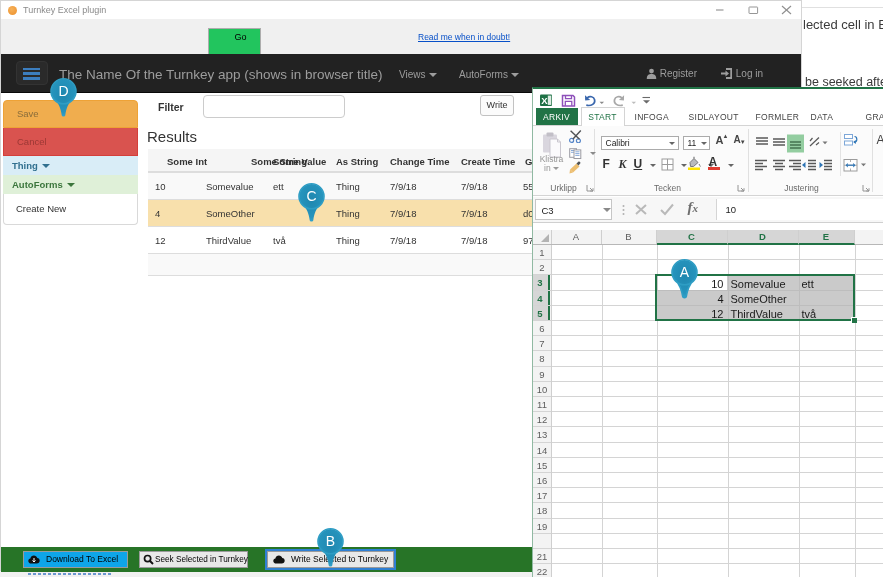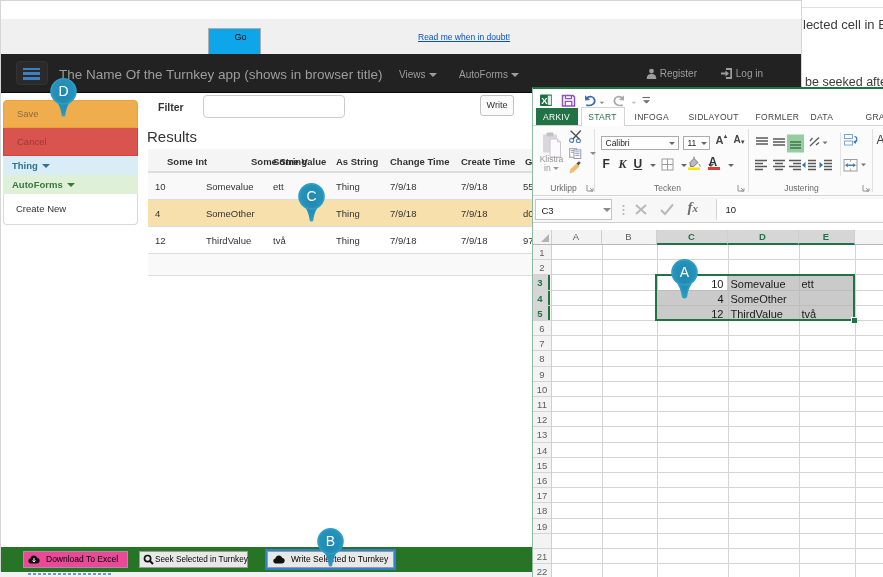--- a/index.html
+++ b/index.html
@@ -13,23 +13,34 @@
 
 <div class="abs" style="left:802px; top:0; width:81px; height:87px; background:#fff;"></div>
 <div class="abs" style="left:802px; top:7px; width:81px; height:1px; background:#e0e0e0;"></div>
 <div class="abs" style="left:803px; top:17px; font-size:13px; color:#3b3b3b; white-space:nowrap;">lected cell in Ex</div>
 <div class="abs" style="left:805px; top:75px; font-size:12.5px; color:#3b3b3b; white-space:nowrap;">be seeked after</div>
 <div class="abs" style="left:0; top:571px; width:533px; height:6px; background:#f1f1f1;"></div>
 <div class="abs" style="left:28px; top:573px; width:85px; height:2px; background:repeating-linear-gradient(to right,#6b97cf 0 3px, transparent 3px 5px);"></div>
 
 <div class="abs" id="plugin" style="left:0; top:0; width:802px; height:571px; background:#fff; border:1px solid #d5d5d5;">
 
+  <div class="abs" style="left:0; top:0; width:800px; height:18px; background:#fff;">
+    <div class="abs" style="left:7px; top:5px; width:9px; height:9px; border-radius:50%; background:radial-gradient(circle at 40% 35%, #f6b159, #ec8f2b);"></div>
+    <div class="abs" style="left:22px; top:4px; font-size:9px; color:#8a8a8a;">Turnkey Excel plugin</div>
+
+    <svg class="abs" style="left:709px; top:0;" width="88" height="16" viewBox="0 0 88 16">
+      <line x1="6" y1="9" x2="13.5" y2="9" stroke="#8f8f8f" stroke-width="1.1"></line>
+      <rect x="39" y="6" width="8.6" height="6.5" rx="0.5" fill="none" stroke="#969696" stroke-width="1"></rect>
+      <line x1="72" y1="5" x2="81" y2="13" stroke="#8f8f8f" stroke-width="1.1"></line>
+      <line x1="81" y1="5" x2="72" y2="13" stroke="#8f8f8f" stroke-width="1.1"></line>
+    </svg>
+  </div>
 
   <div class="abs" style="left:0; top:18px; width:800px; height:35px; background:#f0f0f0;">
-    <div class="abs" style="left:207px; top:9px; width:53px; height:28px; background:#0ea5e9; border:1px solid #adadad; font-size:9px; color:#000; text-align:center; line-height:16px;padding-left:12px;">Go</div>
+    <div class="abs" style="left:207px; top:9px; width:53px; height:28px; background:#22c55e; border:1px solid #adadad; font-size:9px; color:#000; text-align:center; line-height:16px;padding-left:12px;">Go</div>
     <div class="abs" style="left:417px; top:13px; font-size:8.5px; color:#0750c8; text-decoration:underline;">Read me when in doubt!</div>
   </div>
 
   <div class="abs" style="left:0; top:53px; width:800px; height:39px; background:#222222; border-bottom:1px solid #090909;">
     <div class="abs" style="left:15px; top:7px; width:32px; height:24px; border:1px solid #333; border-radius:4px; background:#2a2a2a;">
       <div style="position:absolute; left:6px; top:5.6px; width:17px; height:2.4px; background:#3c7ebf;"></div>
       <div style="position:absolute; left:6px; top:10.4px; width:17px; height:2.4px; background:#3c7ebf;"></div>
       <div style="position:absolute; left:6px; top:15.2px; width:17px; height:2.4px; background:#3c7ebf;"></div>
     </div>
     <div class="abs" style="left:58px; top:13px; font-size:13.5px; color:#9d9d9d; white-space:nowrap;">The Name Of the Turnkey app (shows in browser title)</div>
@@ -96,21 +107,21 @@
       <span class="abs" style="left:125px; top:8px;">två</span>
       <span class="abs" style="left:188px; top:8px;">Thing</span>
       <span class="abs" style="left:242px; top:8px;">7/9/18</span>
       <span class="abs" style="left:313px; top:8px;">7/9/18</span>
       <span class="abs" style="left:375px; top:8px;">971342cc</span>
     </div>
     <div style="height:22px; background:#f9f9f9; border-bottom:1px solid #ddd;"></div>
   </div>
 
   <div class="abs" style="left:0; top:546px; width:800px; height:25px; background:#277427;">
-    <div class="abs" style="left:22px; top:4px; width:105px; height:17px; background:#ec4899; border:1px solid #9a9a9a; font-size:8.5px; color:#000; line-height:15px; white-space:nowrap;">
+    <div class="abs" style="left:22px; top:4px; width:105px; height:17px; background:#0ea5e9; border:1px solid #9a9a9a; font-size:8.5px; color:#000; line-height:15px; white-space:nowrap;">
       <svg width="12" height="9" viewBox="0 0 12 9" style="position:absolute; left:4px; top:3px;">
           <path d="M3.4 8.6 C1.4 8.6 0.3 7.4 0.3 6 C0.3 4.7 1.2 3.8 2.4 3.6 C2.7 1.8 4.1 0.6 5.9 0.6 C7.5 0.6 8.8 1.6 9.3 3.1 C10.8 3.3 11.7 4.3 11.7 5.8 C11.7 7.3 10.5 8.6 8.7 8.6 Z" fill="#111"></path>
           <path d="M6 3 L6 7 M4.5 5.5 L6 7 L7.5 5.5" stroke="#fff" stroke-width="1" fill="none"></path>
         </svg>
       <span style="margin-left:22px;">Download To Excel</span>
     </div>
     <div class="abs" style="left:138px; top:4px; width:109px; height:17px; background:#e8e8e8; border:1px solid #9a9a9a; font-size:8.2px; color:#000; line-height:15px; white-space:nowrap;">
       <svg width="11" height="11" viewBox="0 0 11 11" style="position:absolute; left:3px; top:2px;">
           <circle cx="4.6" cy="4.6" r="3.1" fill="none" stroke="#111" stroke-width="1.7"></circle>
           <line x1="7" y1="7" x2="10" y2="10" stroke="#111" stroke-width="1.9"></line>

